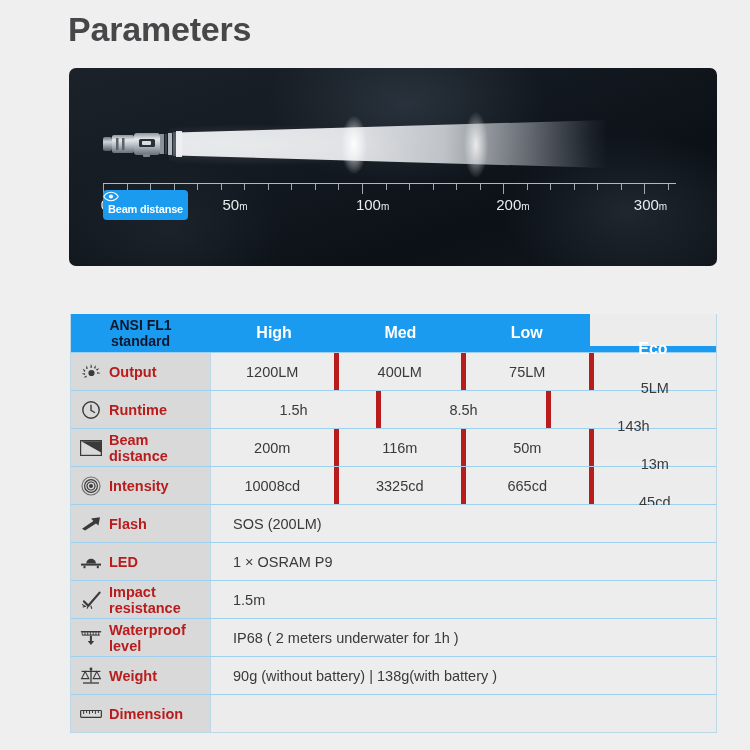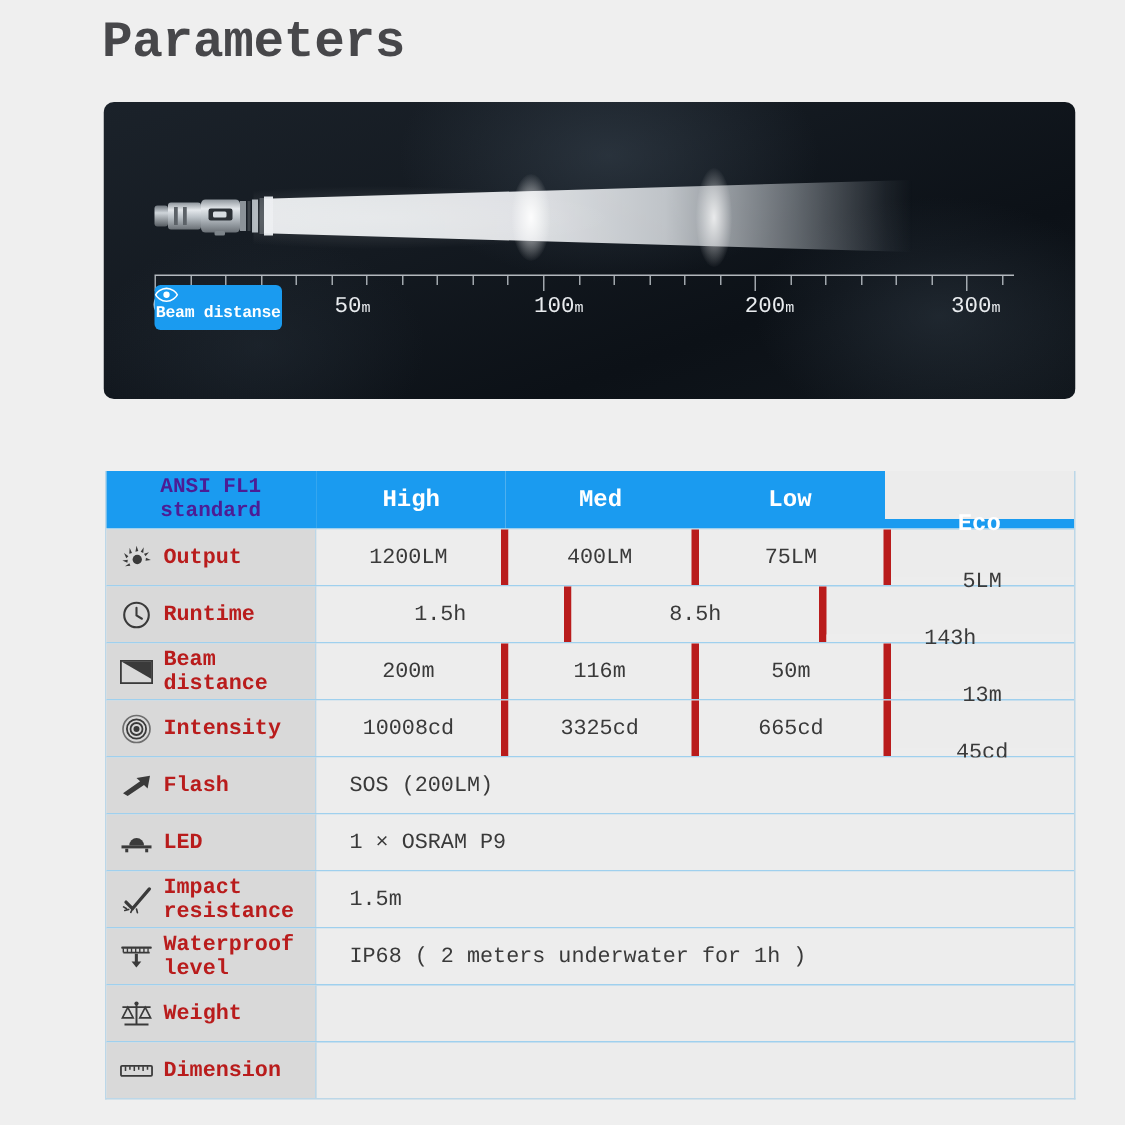--- a/index.html
+++ b/index.html
@@ -8,21 +8,20 @@
     margin: 0; padding: 0;
     width: 750px; height: 750px;
     background: #efefef;
     font-family: "Liberation Sans", sans-serif;
     overflow: hidden;
   }
   .page {
     position: relative;
     width: 750px; height: 750px;
     background: #efefef;
-    font-family: Liberation Mono, monospace;
   }
 
   
   .title {
     position: absolute;
     left: 68px; top: 6px;
     font-size: 34px;
     font-weight: bold;
     color: #47474a;
     letter-spacing: -0.2px;
@@ -181,21 +180,21 @@
     justify-content: flex-start;
     padding-left: 22px;
     background: #ededed;
     color: #3a3a3a;
     font-size: 14.5px;
   }
 
   
   .row.head .cell-label {
     background: #1a9bf0;
-    color: #4c1d95;
+    color: #0f172a;
     border-right: 1px solid #1a9bf0;
     justify-content: center;
     text-align: center;
     font-size: 14px;
     font-weight: bold;
     padding: 0 8px;
     line-height: 16px;
   }
   .row.head .cell-val {
     background: #1a9bf0;
@@ -474,20 +473,21 @@
                 <path d="M1.6 4.4h18.8" stroke="#3a3a3a" stroke-width="1.2"></path>
                 <path d="M5.2 4.6L1.6 11.6h7.2z" fill="none" stroke="#3a3a3a" stroke-width="1.1"></path>
                 <path d="M16.8 4.6l-3.6 7h7.2z" fill="none" stroke="#3a3a3a" stroke-width="1.1"></path>
                 <circle cx="11" cy="2" r="1.4" fill="#3a3a3a"></circle>
               </svg>
             </span>
             <span class="lbl">
               <div>Weight</div>
             </span>
           </div>
+          <div class="cell-span">90g (without battery) | 138g(with battery )</div>
         </div>
         <div class="row h-38">
           <div class="cell-label">
             <span class="ico">
               <svg width="24" height="12" viewBox="0 0 24 12">
                 <rect x="0.7" y="2.2" width="22.6" height="7.4" rx="0.8" fill="none" stroke="#3a3a3a" stroke-width="1.3"></rect>
                 <path d="M4 2.6v3.4M7.2 2.6v2.4M10.4 2.6v3.4M13.6 2.6v2.4M16.8 2.6v3.4M20 2.6v2.4" stroke="#3a3a3a" stroke-width="1.1"></path>
               </svg>
             </span>
             <span class="lbl">

